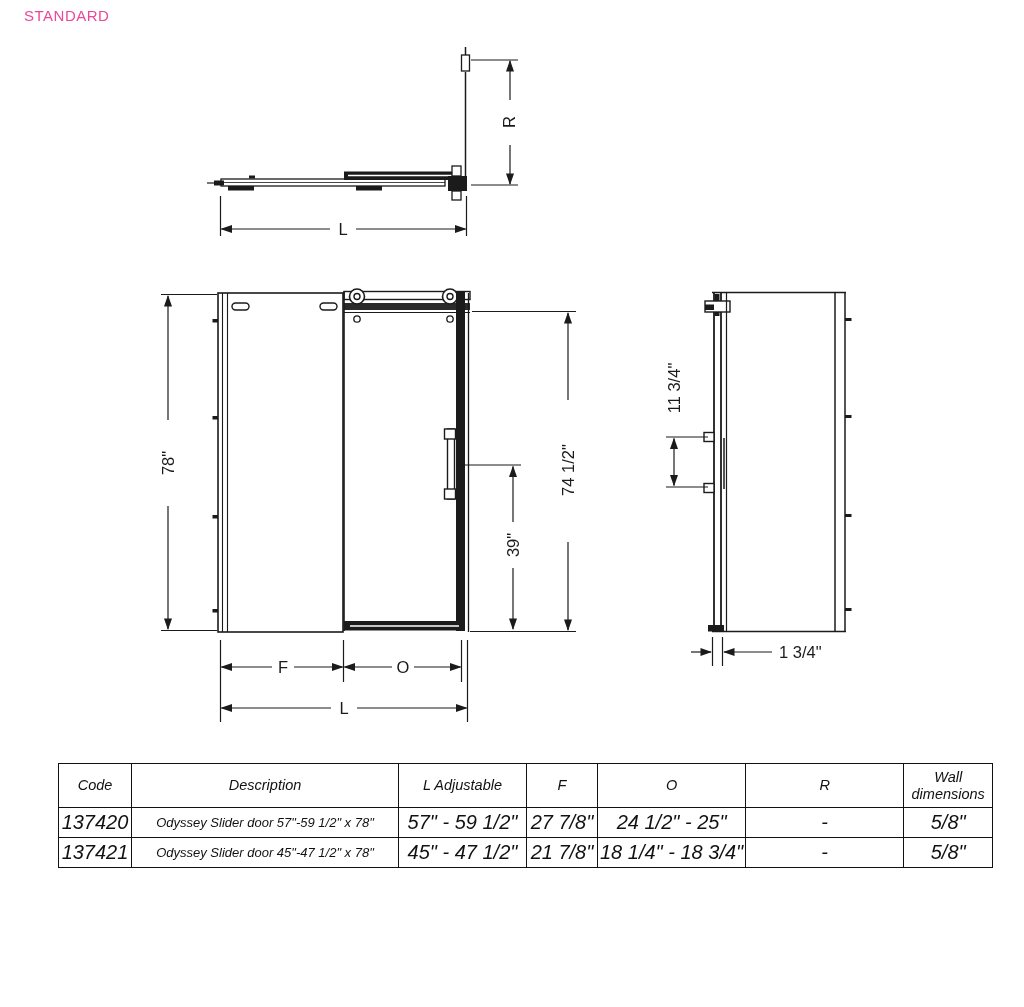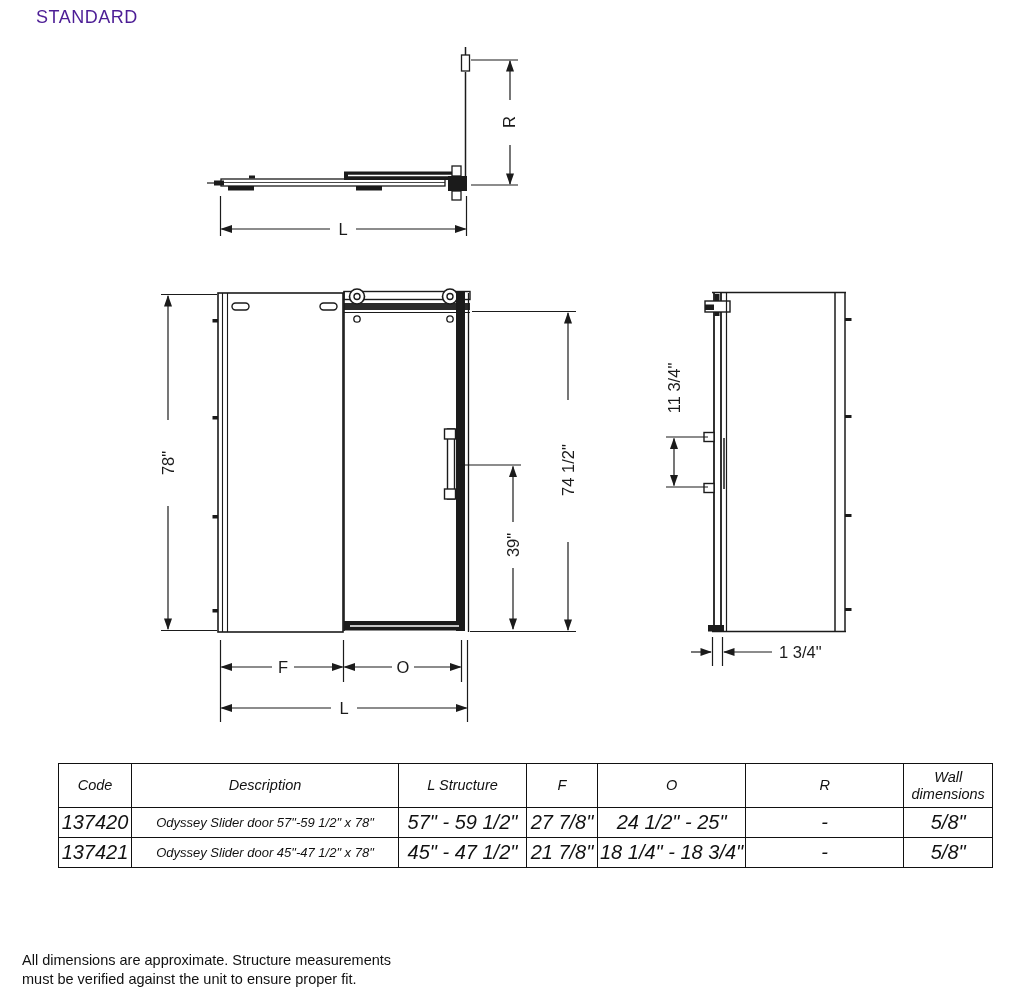--- a/index.html
+++ b/index.html
@@ -1,18 +1,18 @@
 <!DOCTYPE html>
 <html><head>
 <meta charset="utf-8">
 <style>
   html,body{margin:0;padding:0;background:#fff;}
   #page{position:relative;width:1024px;height:1007px;background:#fff;overflow:hidden;
         font-family:"Liberation Sans", sans-serif;color:#1b1b1b;}
-  #title{position:absolute;left:36px;top:7px;font-size:18px;letter-spacing:.5px;color:#4c1d95;}
+  #title{position:absolute;left:24px;top:7px;font-size:15px;letter-spacing:.5px;color:#ec4899;}
   #drawing{position:absolute;left:0;top:0;}
   svg text{font-family:"Liberation Sans", sans-serif;font-size:16.5px;fill:#1b1b1b;}
   
   #spec-table{position:absolute;left:58px;top:763px;border-collapse:collapse;table-layout:fixed;}
   #spec-table td,#spec-table th{border:1.6px solid #111;font-weight:400;font-size:20px;
       text-align:center;padding:0 2px;overflow:hidden;white-space:nowrap;color:#111;}
   #spec-table th{font-size:14.5px;white-space:normal;line-height:17px;}
   #spec-table tr{height:30px;font-style:italic;}
   #spec-table tr.hdr{height:44px;}
   #spec-table td.desc{font-size:13px;}
@@ -201,21 +201,21 @@
         <col class="c2">
         <col class="c3">
       <col class="c4">
         <col class="c5">
         <col class="c6">
     </colgroup>
     <tbody>
       <tr class="hdr">
         <th>Code</th>
         <th>Description</th>
-        <th>L  Structure</th>
+        <th>L  Adjustable</th>
         <th>F</th>
         <th>O</th>
         <th>R</th>
         <th>Wall dimensions</th>
       </tr>
       <tr>
         <td>137420</td>
         <td class="desc">Odyssey Slider door 57"-59 1/2" x 78"</td>
         <td>57" - 59 1/2"</td>
         <td>27 7/8"</td>
@@ -228,18 +228,14 @@
         <td class="desc">Odyssey Slider door 45"-47 1/2" x 78"</td>
         <td>45" - 47 1/2"</td>
         <td>21 7/8"</td>
         <td>18 1/4" - 18 3/4"</td>
         <td>-</td>
         <td>5/8"</td>
       </tr>
     </tbody>
   </table>
 
-  <div id="footer">
-    <div>All dimensions are approximate. Structure measurements</div>
-    <div>must be verified against the unit to ensure proper fit.</div>
-  </div>
 
 </div>
 
 </body></html>

